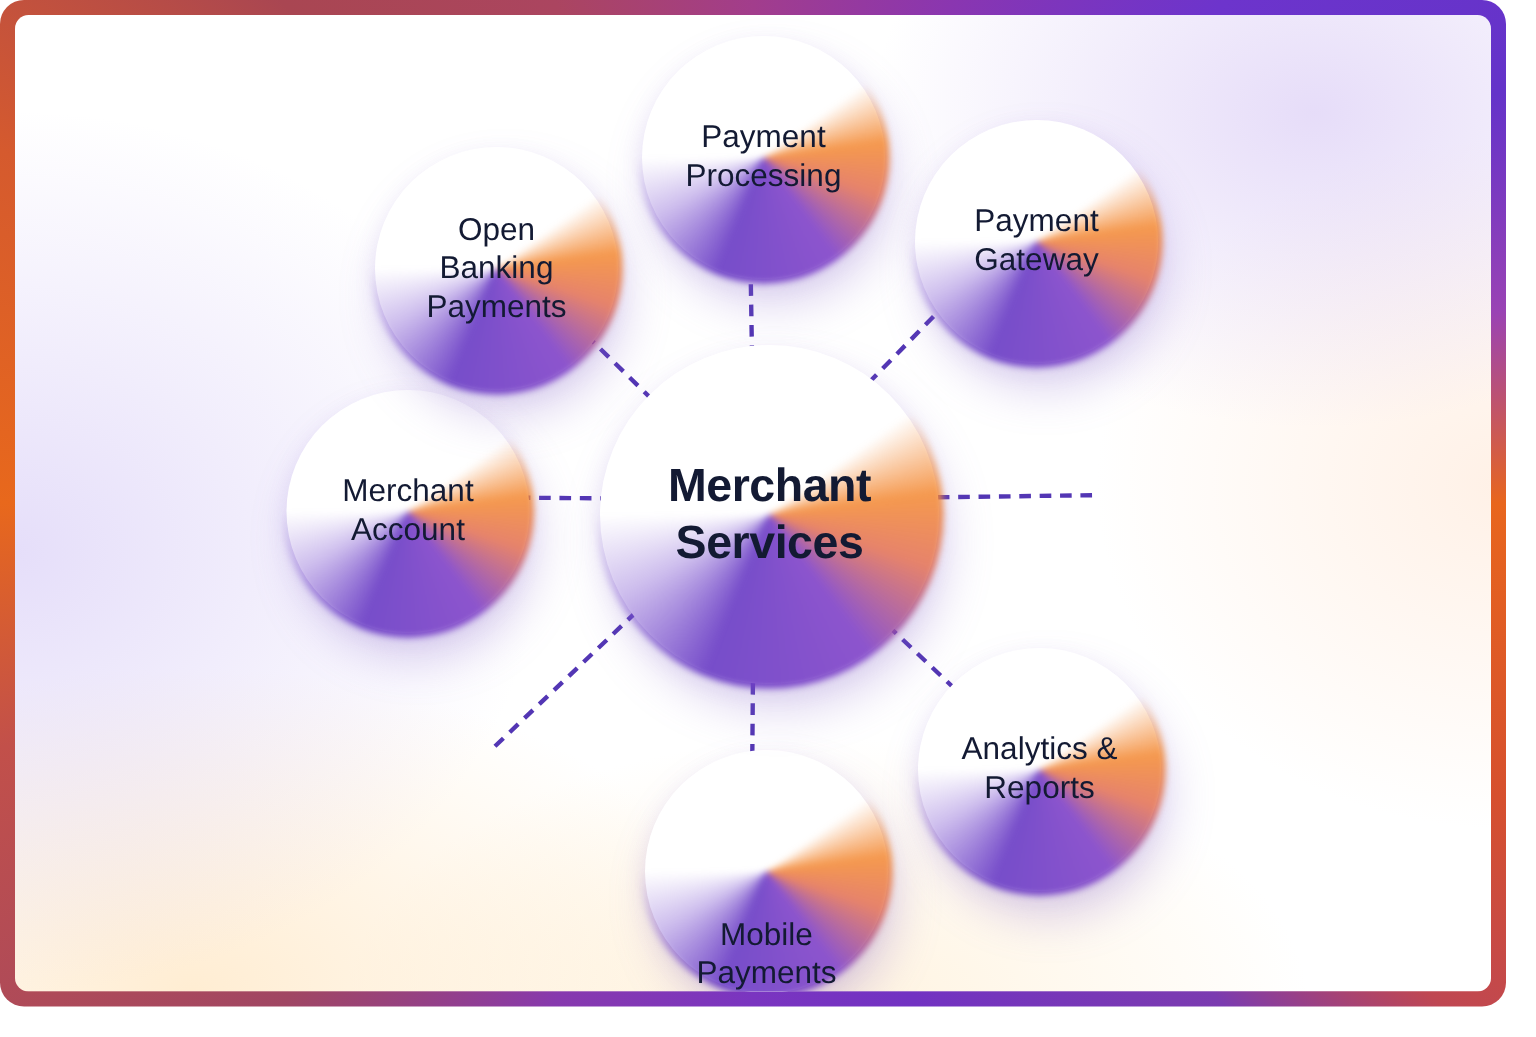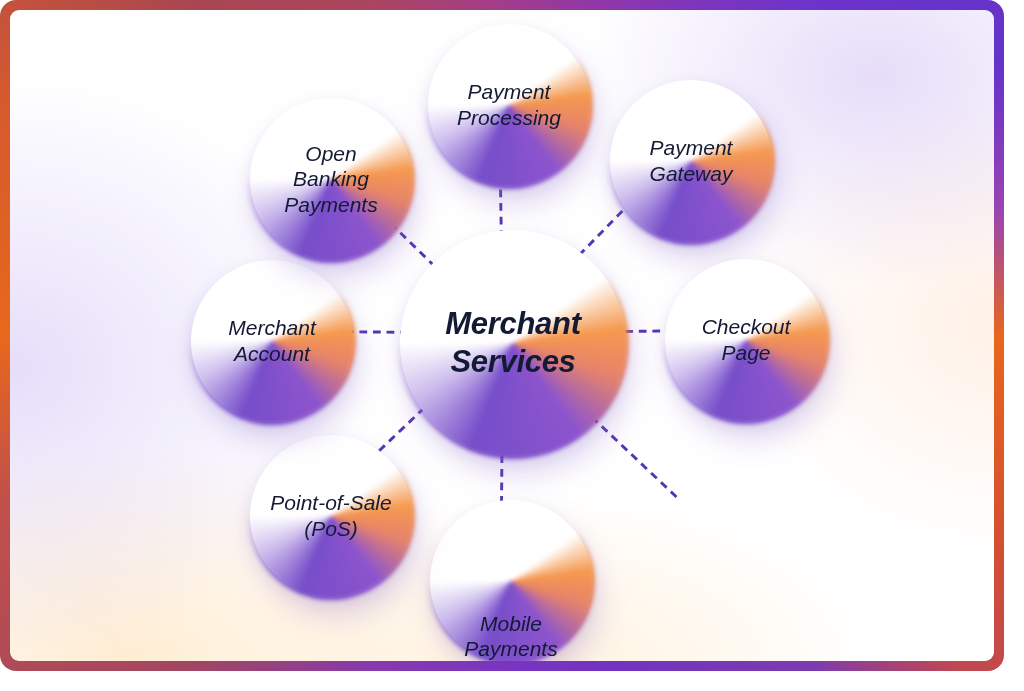--- a/index.html
+++ b/index.html
@@ -74,21 +74,20 @@
       rgba(104,58,196,0.90) 56%,
       rgba(130,90,210,0.40) 67%,
       rgba(255,255,255,0) 75%,
       rgba(255,255,255,0) 100%);
   }
 
   .node .label {
     white-space: pre-line;
     color: #131a33;
     line-height: 1.22;
-    font-style: italic;
   }
 
   .center-node { z-index: 3; }
   .center-node .label {
     font-size: 31px;
     font-weight: bold;
     letter-spacing: -0.3px;
   }
   .satellite-node .label {
     font-size: 21px;
@@ -118,31 +117,27 @@
     </div>
 
   <div class="node satellite-node" style="left: 418px; top: 14px; width: 162px; height: 162px;">
         <div class="label">Payment
 Processing</div>
       </div>
       <div class="node satellite-node" style="left: 600px; top: 70px; width: 162px; height: 162px;">
         <div class="label">Payment
 Gateway</div>
       </div>
-      <div class="node satellite-node" style="left: 655px; top: 249px; width: 162px; height: 162px;">
-        <div class="label">Checkout
-Page</div>
+      <div class="node satellite-node" style="left: 602px; top: 422px; width: 162px; height: 162px;">
+        <div class="label">Analytics &amp;
+Reports</div>
       </div>
       <div class="node satellite-node" style="left: 420px; top: 490px; width: 162px; height: 162px; align-items: flex-end;">
         <div class="label">Mobile
 Payments</div>
-      </div>
-      <div class="node satellite-node" style="left: 240px; top: 425px; width: 162px; height: 162px;">
-        <div class="label">Point-of-Sale
-(PoS)</div>
       </div>
       <div class="node satellite-node" style="left: 181px; top: 250px; width: 162px; height: 162px;">
         <div class="label">Merchant
 Account</div>
       </div>
       <div class="node satellite-node" style="left: 240px; top: 88px; width: 162px; height: 162px;">
         <div class="label">Open
 Banking
 Payments</div>
       </div>

